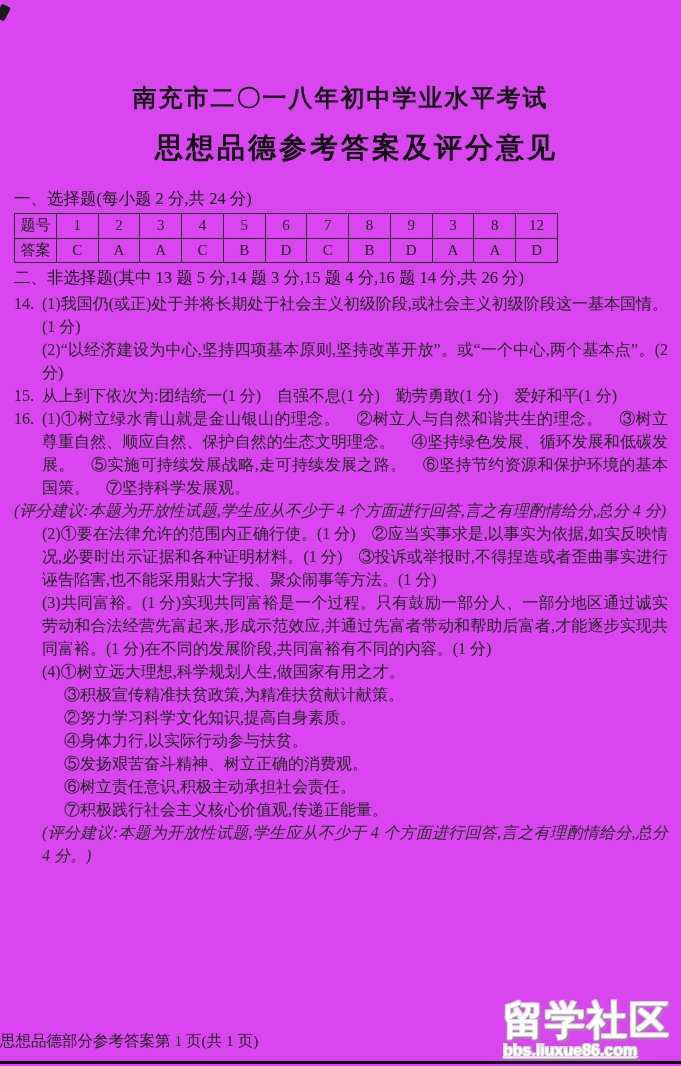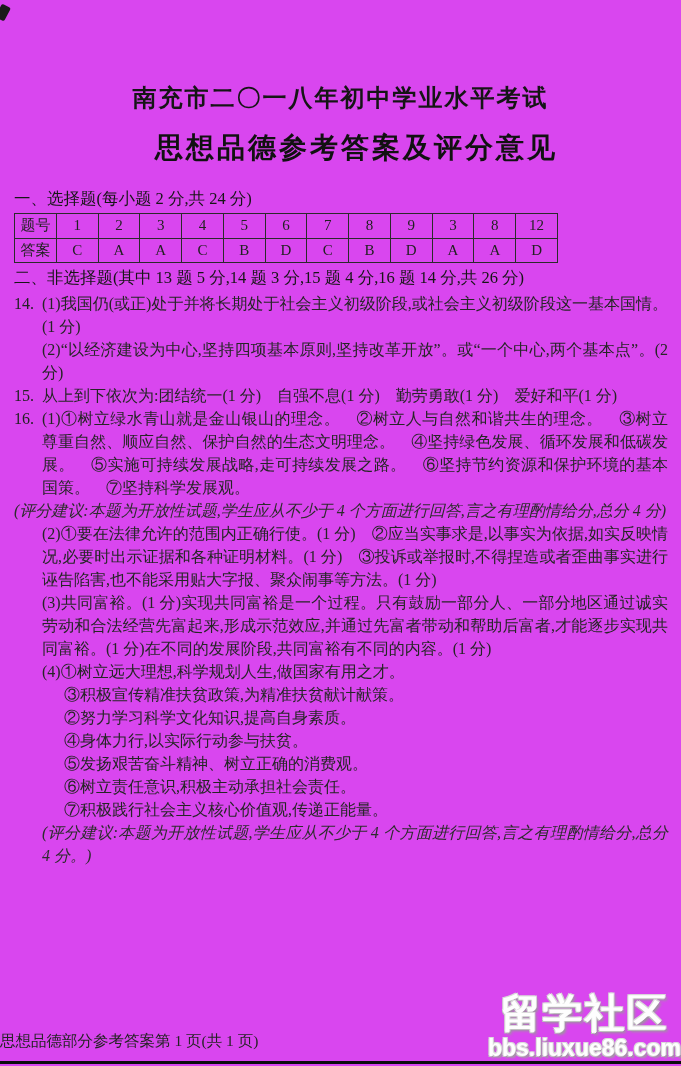--- a/index.html
+++ b/index.html
@@ -82,35 +82,36 @@
   .footer {
     position: absolute;
     left: 0; right: 70px; bottom: 14px;
     text-align: left;
     font-size: 15.5px;
     color: #242424;
     font-family: "Liberation Serif", "DejaVu Serif", serif;
   }
   .watermark {
     position: absolute;
-    right: 0; bottom: 6px;
-    text-align: center;
+    right: 10px; bottom: 6px;
+    text-align: left;
     font-family: "Liberation Sans", "DejaVu Sans", sans-serif;
     line-height: 1.05;
   }
   .watermark .wm1 {
     font-size: 40px; font-weight: bold; letter-spacing: 2px;
     color: rgba(255,255,255,0.96);
     text-shadow: -1px -1px 0 #d9d9d9, 1px -1px 0 #d9d9d9, -1px 1px 0 #bfbfbf, 2px 2px 3px #9a9a9a;
   }
   .watermark .wm2 {
     margin-top: 2px;
-    font-size: 23px; font-weight: bold;
+    font-size: 16px; font-weight: bold;
     color: rgba(255,255,255,0.96);
     text-shadow: -1px -1px 0 #dcdcdc, 1px -1px 0 #dcdcdc, -1px 1px 0 #c4c4c4, 2px 2px 2px #9f9f9f;
+    text-decoration: underline;
   }
   .bottom-rule {
     position: absolute;
     left: 0; right: 0; bottom: 2px;
     height: 3px;
     background: #0d0d0d;
   }
 </style>
 </head>
 <body>

